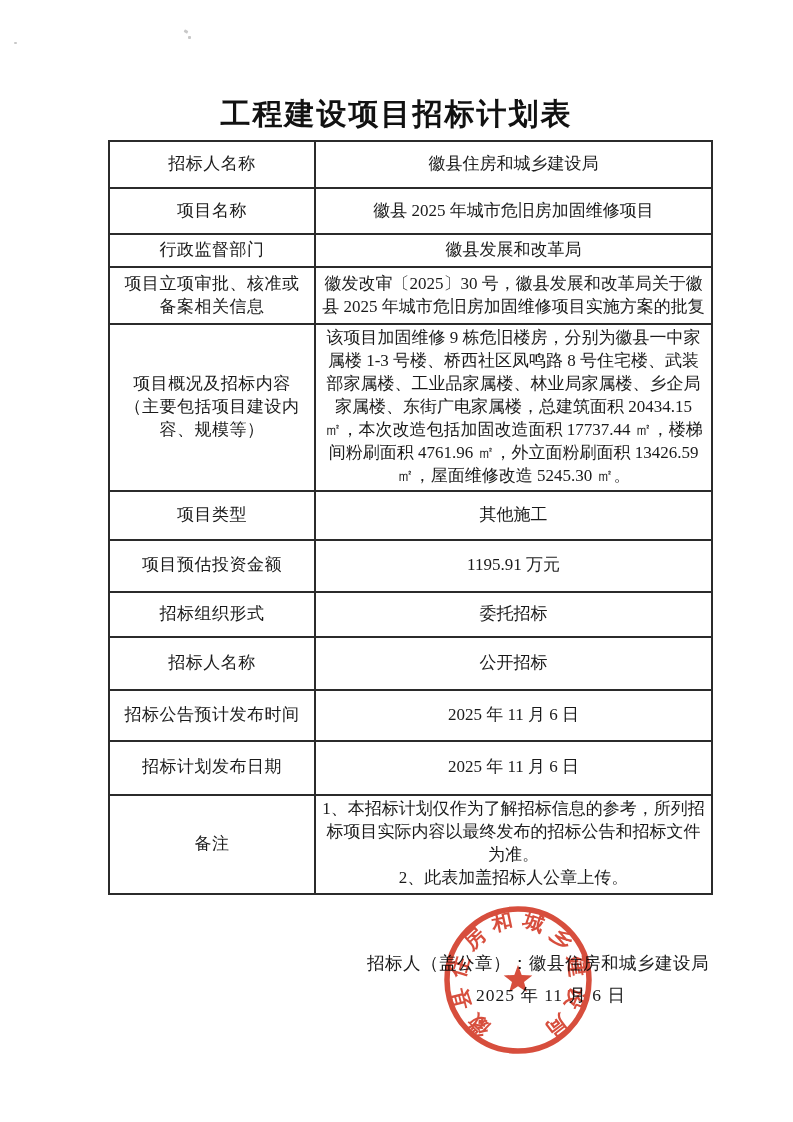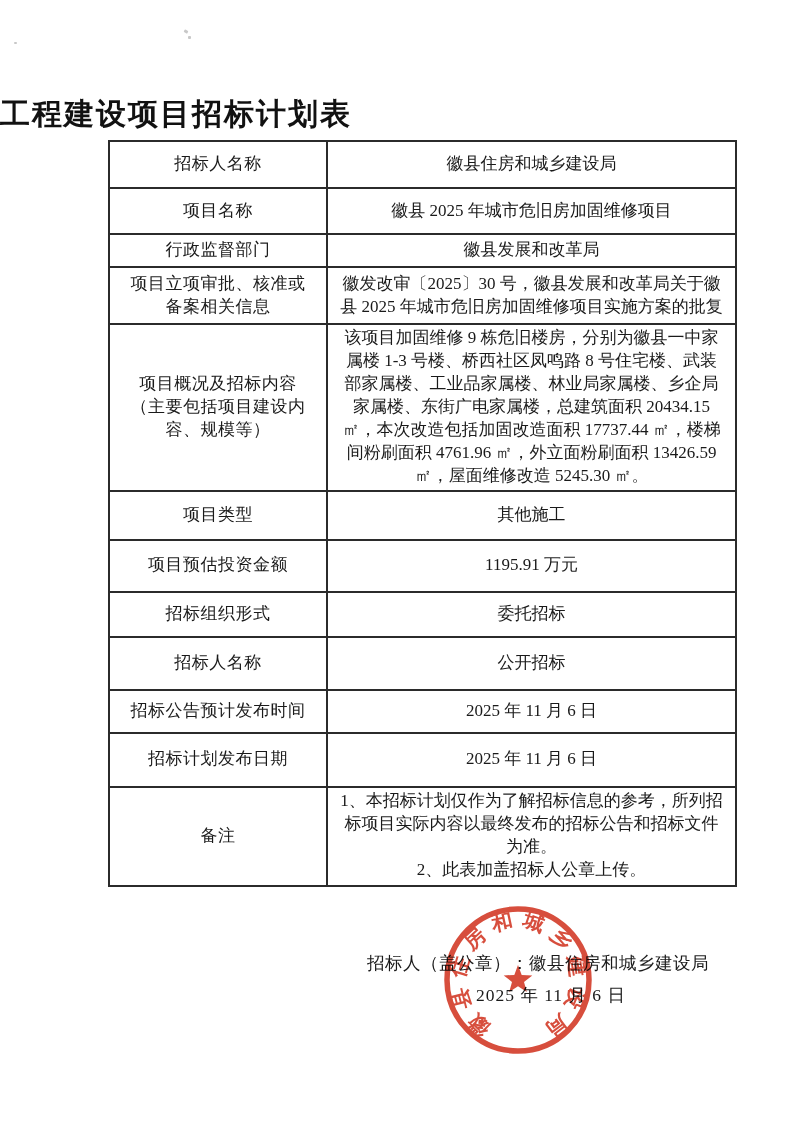--- a/index.html
+++ b/index.html
@@ -7,41 +7,41 @@
     position:relative;
     width:793px;height:1122px;
     background:#ffffff;
     overflow:hidden;
     font-family:"Liberation Serif","DejaVu Serif",serif;
     color:#1a1a1a;
   }
   .doc-title{
     position:absolute;
     top:94px;left:0;width:793px;
-    text-align:left;
+    text-align:center;
     font-size:30px;
     font-weight:700;
     letter-spacing:2px;
     color:#111;
   }
   table.plan{
     position:absolute;
     left:108px;top:140px;
     width:575px;
     border-collapse:collapse;
     table-layout:fixed;
   }
   table.plan, table.plan td{
     border:2px solid #2b2b2b;
   }
   table.plan td{
     font-size:17px;
     vertical-align:middle;
     text-align:center;
-    padding:2px 12px;
+    padding:2px 6px;
     line-height:1.35;
     overflow:hidden;
     border-radius:16px;
   }
   td.label-cell{
     width:192px;
     font-size:16.5px;
     letter-spacing:0.5px;
   }
   td.value-cell{ width:383px; }
@@ -54,21 +54,21 @@
   td.value-notes{
     text-align:left;
     vertical-align:top;
     padding:4px 8px;
     line-height:22.5px;
     white-space:pre-line;
   }
   tr.r1{height:47px;} tr.r2{height:46px;margin-top:32px;} tr.r3{height:33px;}
   tr.r4{height:57px;} tr.r5{height:149px;} tr.r6{height:49px;}
   tr.r7{height:52px;} tr.r8{height:45px;margin-top:12px;} tr.r9{height:53px;}
-  tr.r10{height:43px;} tr.r11{height:54px;} tr.r12{height:99px;}
+  tr.r10{height:51px;} tr.r11{height:54px;} tr.r12{height:99px;}
   .footer-signer{
     position:absolute;
     left:367px;top:951px;
     font-size:17.5px;
     letter-spacing:0.5px;
   }
   .footer-date{
     position:absolute;
     left:476px;top:983px;
     font-size:17.5px;

